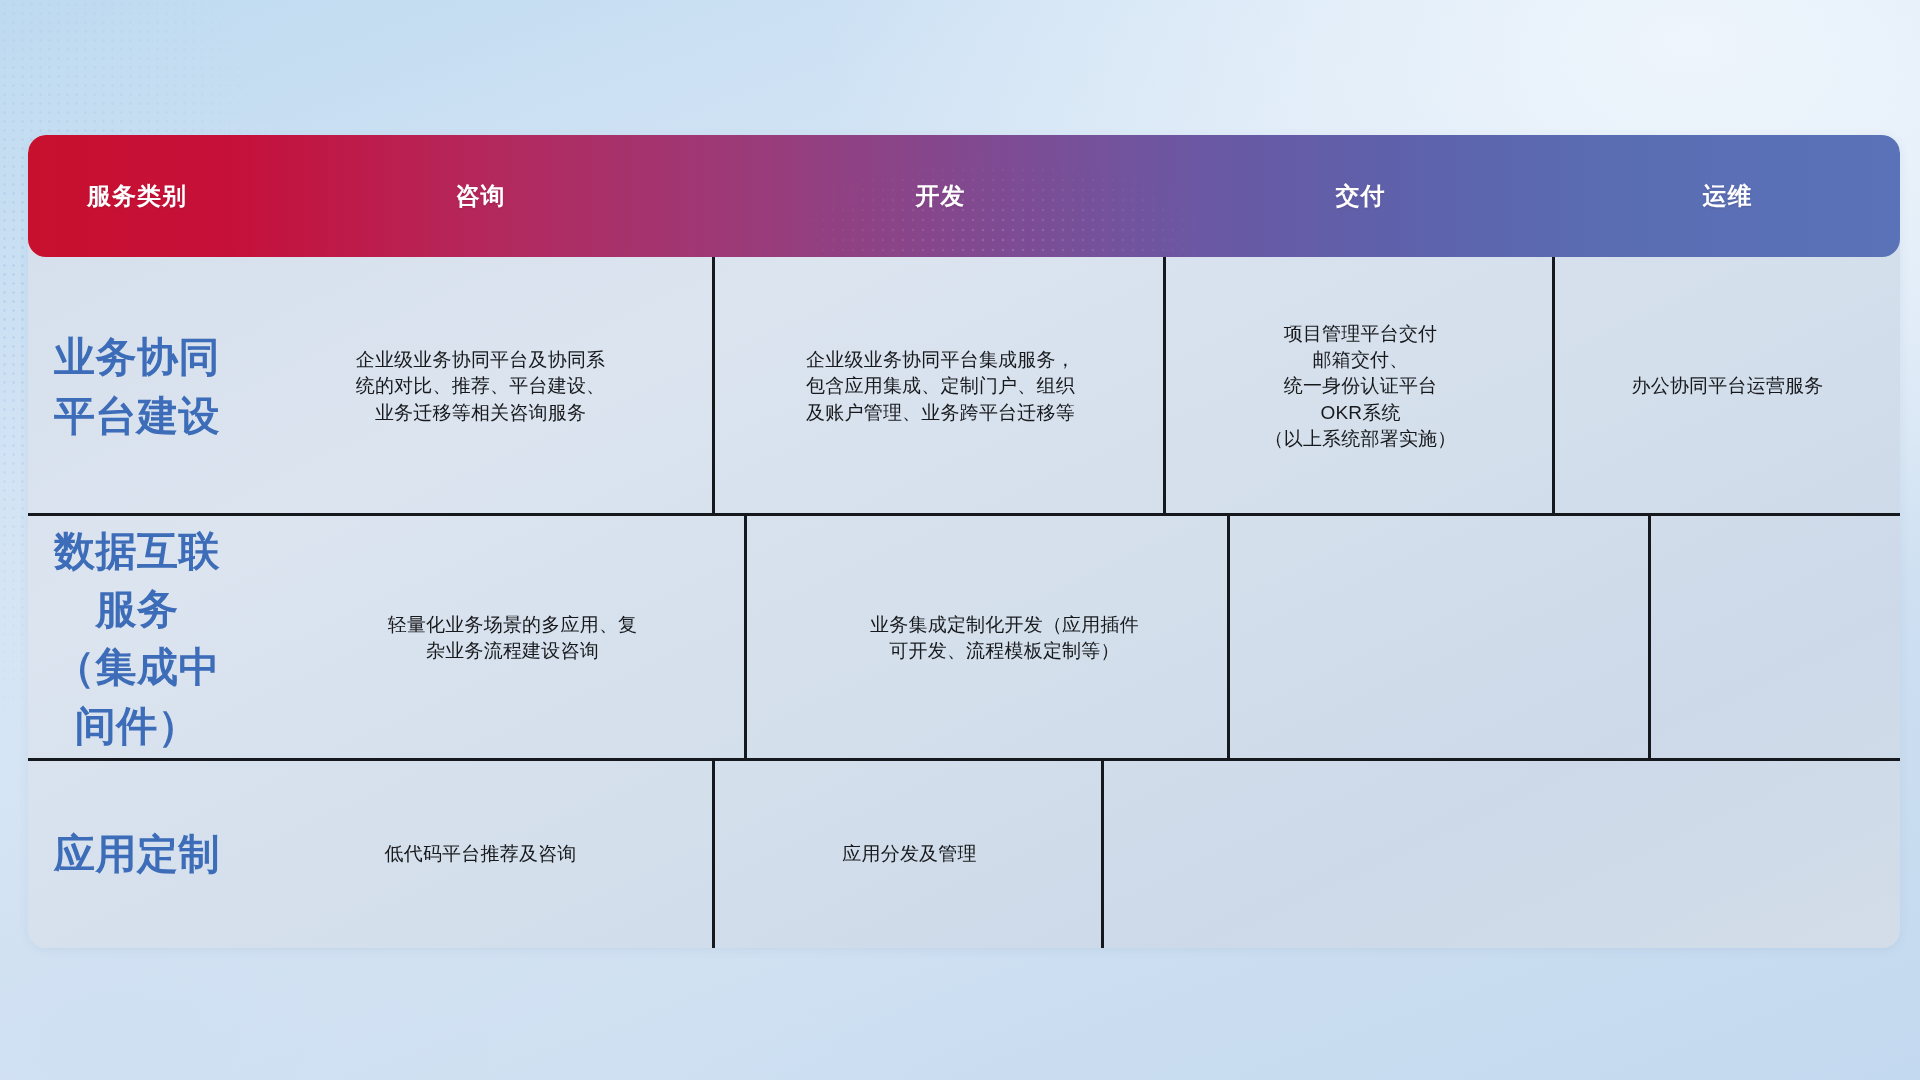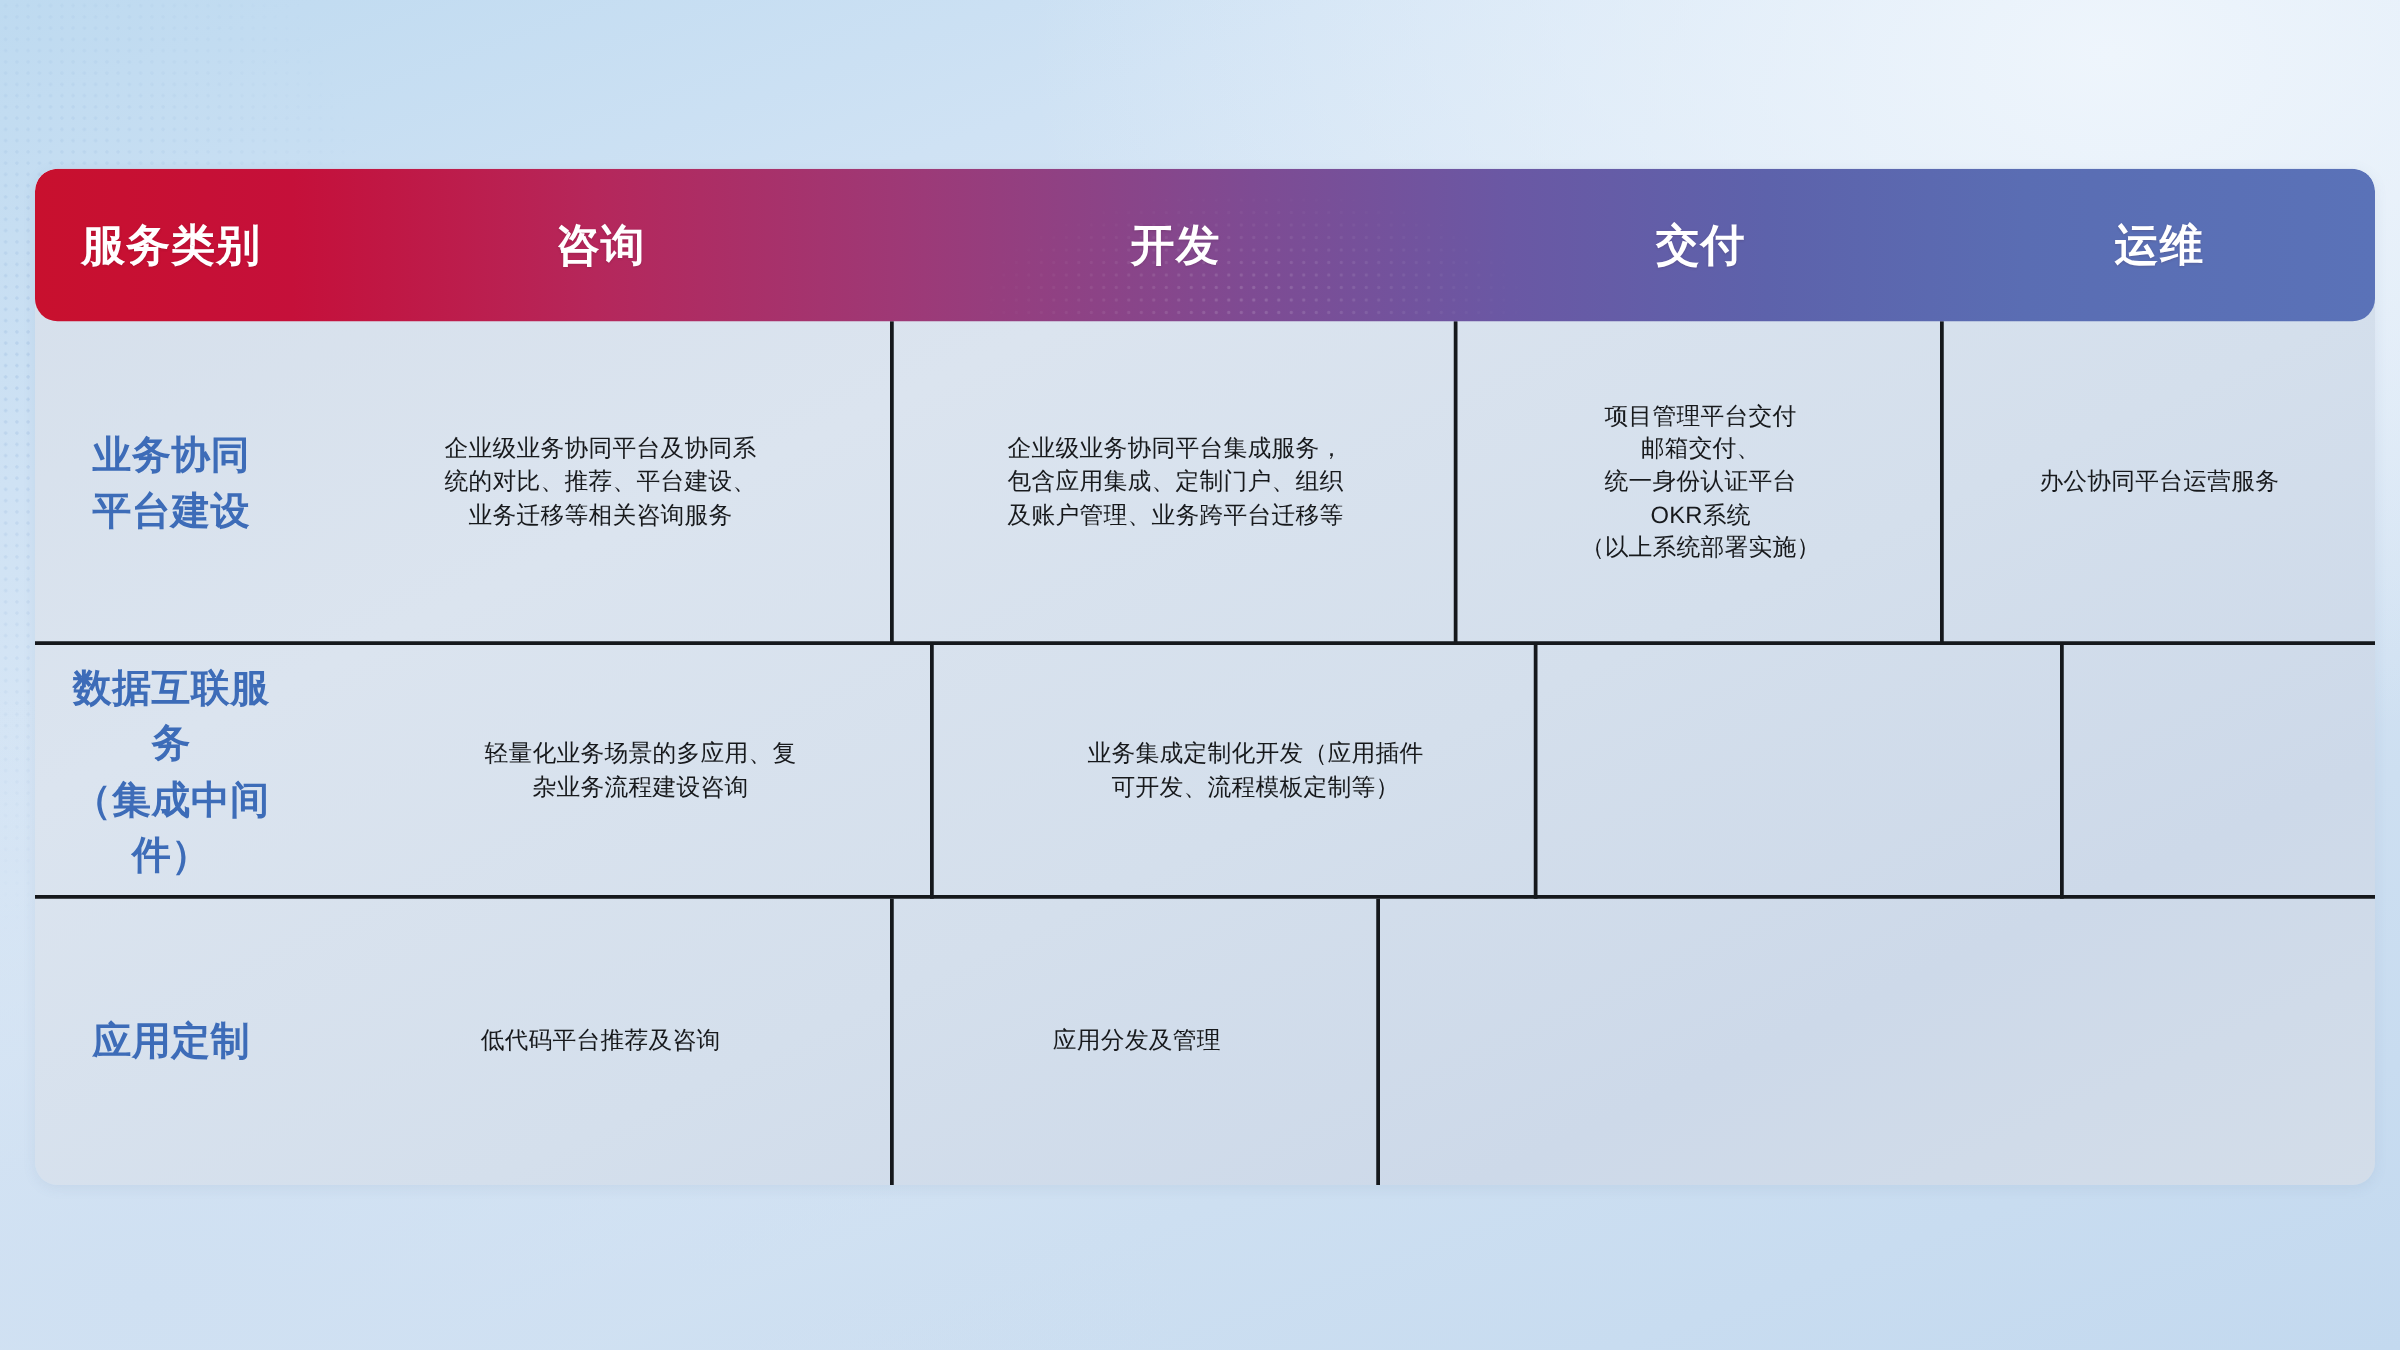--- a/index.html
+++ b/index.html
@@ -76,21 +76,21 @@
     inset: 0;
     border-radius: 18px;
     background-image: radial-gradient(circle, rgba(255,255,255,0.16) 1px, rgba(0,0,0,0) 1.7px);
     background-size: 10px 10px;
     -webkit-mask-image: radial-gradient(ellipse 300px 120px at 52% 85%, #000 0%, rgba(0,0,0,0) 75%);
     mask-image: radial-gradient(ellipse 300px 120px at 52% 85%, #000 0%, rgba(0,0,0,0) 75%);
     pointer-events: none;
   }
   .th {
     color: #ffffff;
-    font-size: 35px;
+    font-size: 24px;
     font-weight: bold;
     text-align: center;
     letter-spacing: 1px;
     position: relative;
     z-index: 1;
     text-shadow: 0 1px 2px rgba(60,20,40,0.18);
   }
 
   
   .tbody {
@@ -132,21 +132,21 @@
     right: 0;
     top: 0;
     bottom: 0;
     width: 3px;
     background: #15181c;
   }
   
 
   .cell-label {
     color: #3d6cb8;
-    font-size: 31px;
+    font-size: 41px;
     font-weight: bold;
     line-height: 1.42;
     text-align: center;
     white-space: pre-line;
     letter-spacing: 0.5px;
   }
   .cell-text {
     color: #17191c;
     font-size: 19px;
     line-height: 1.38;

